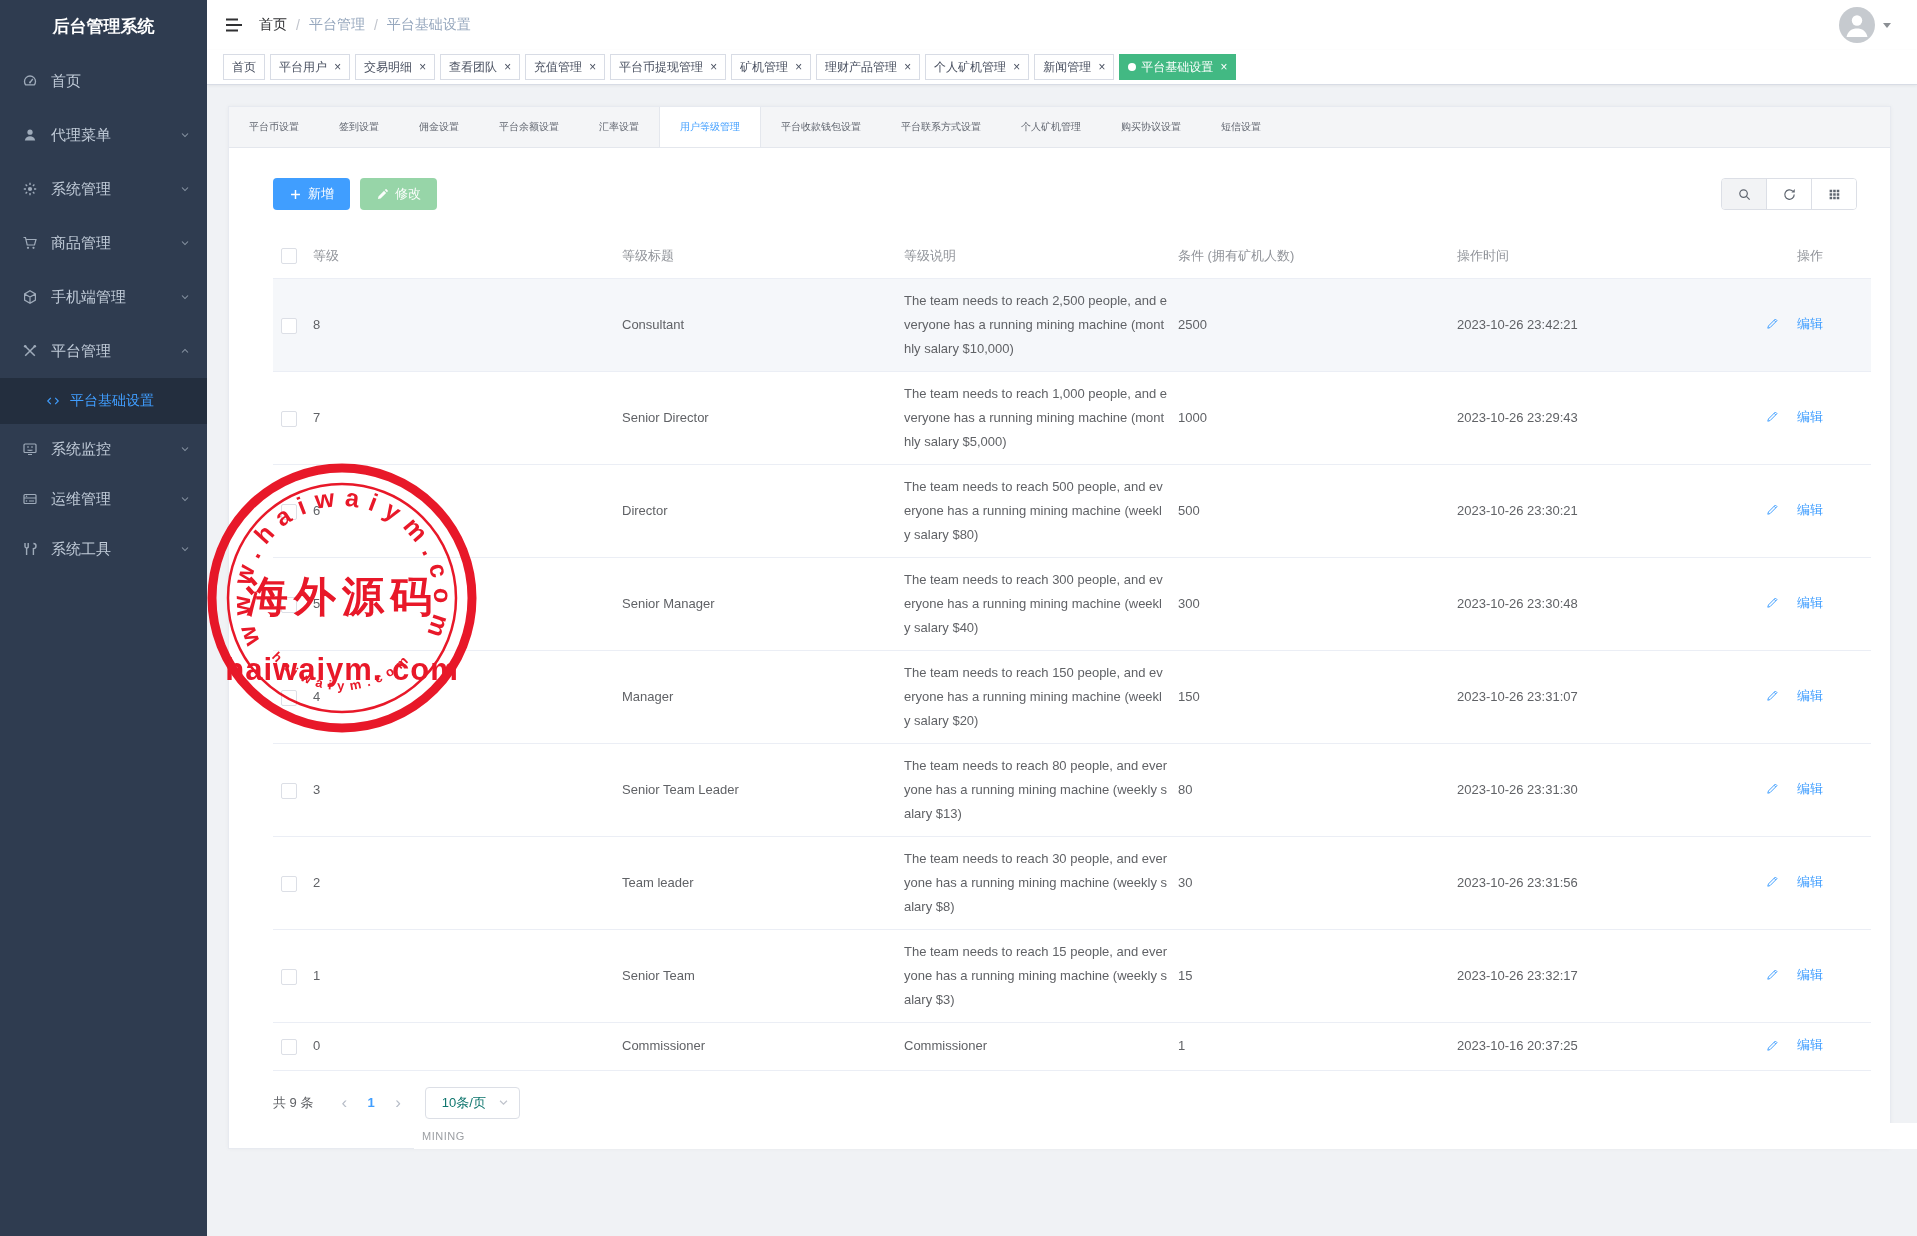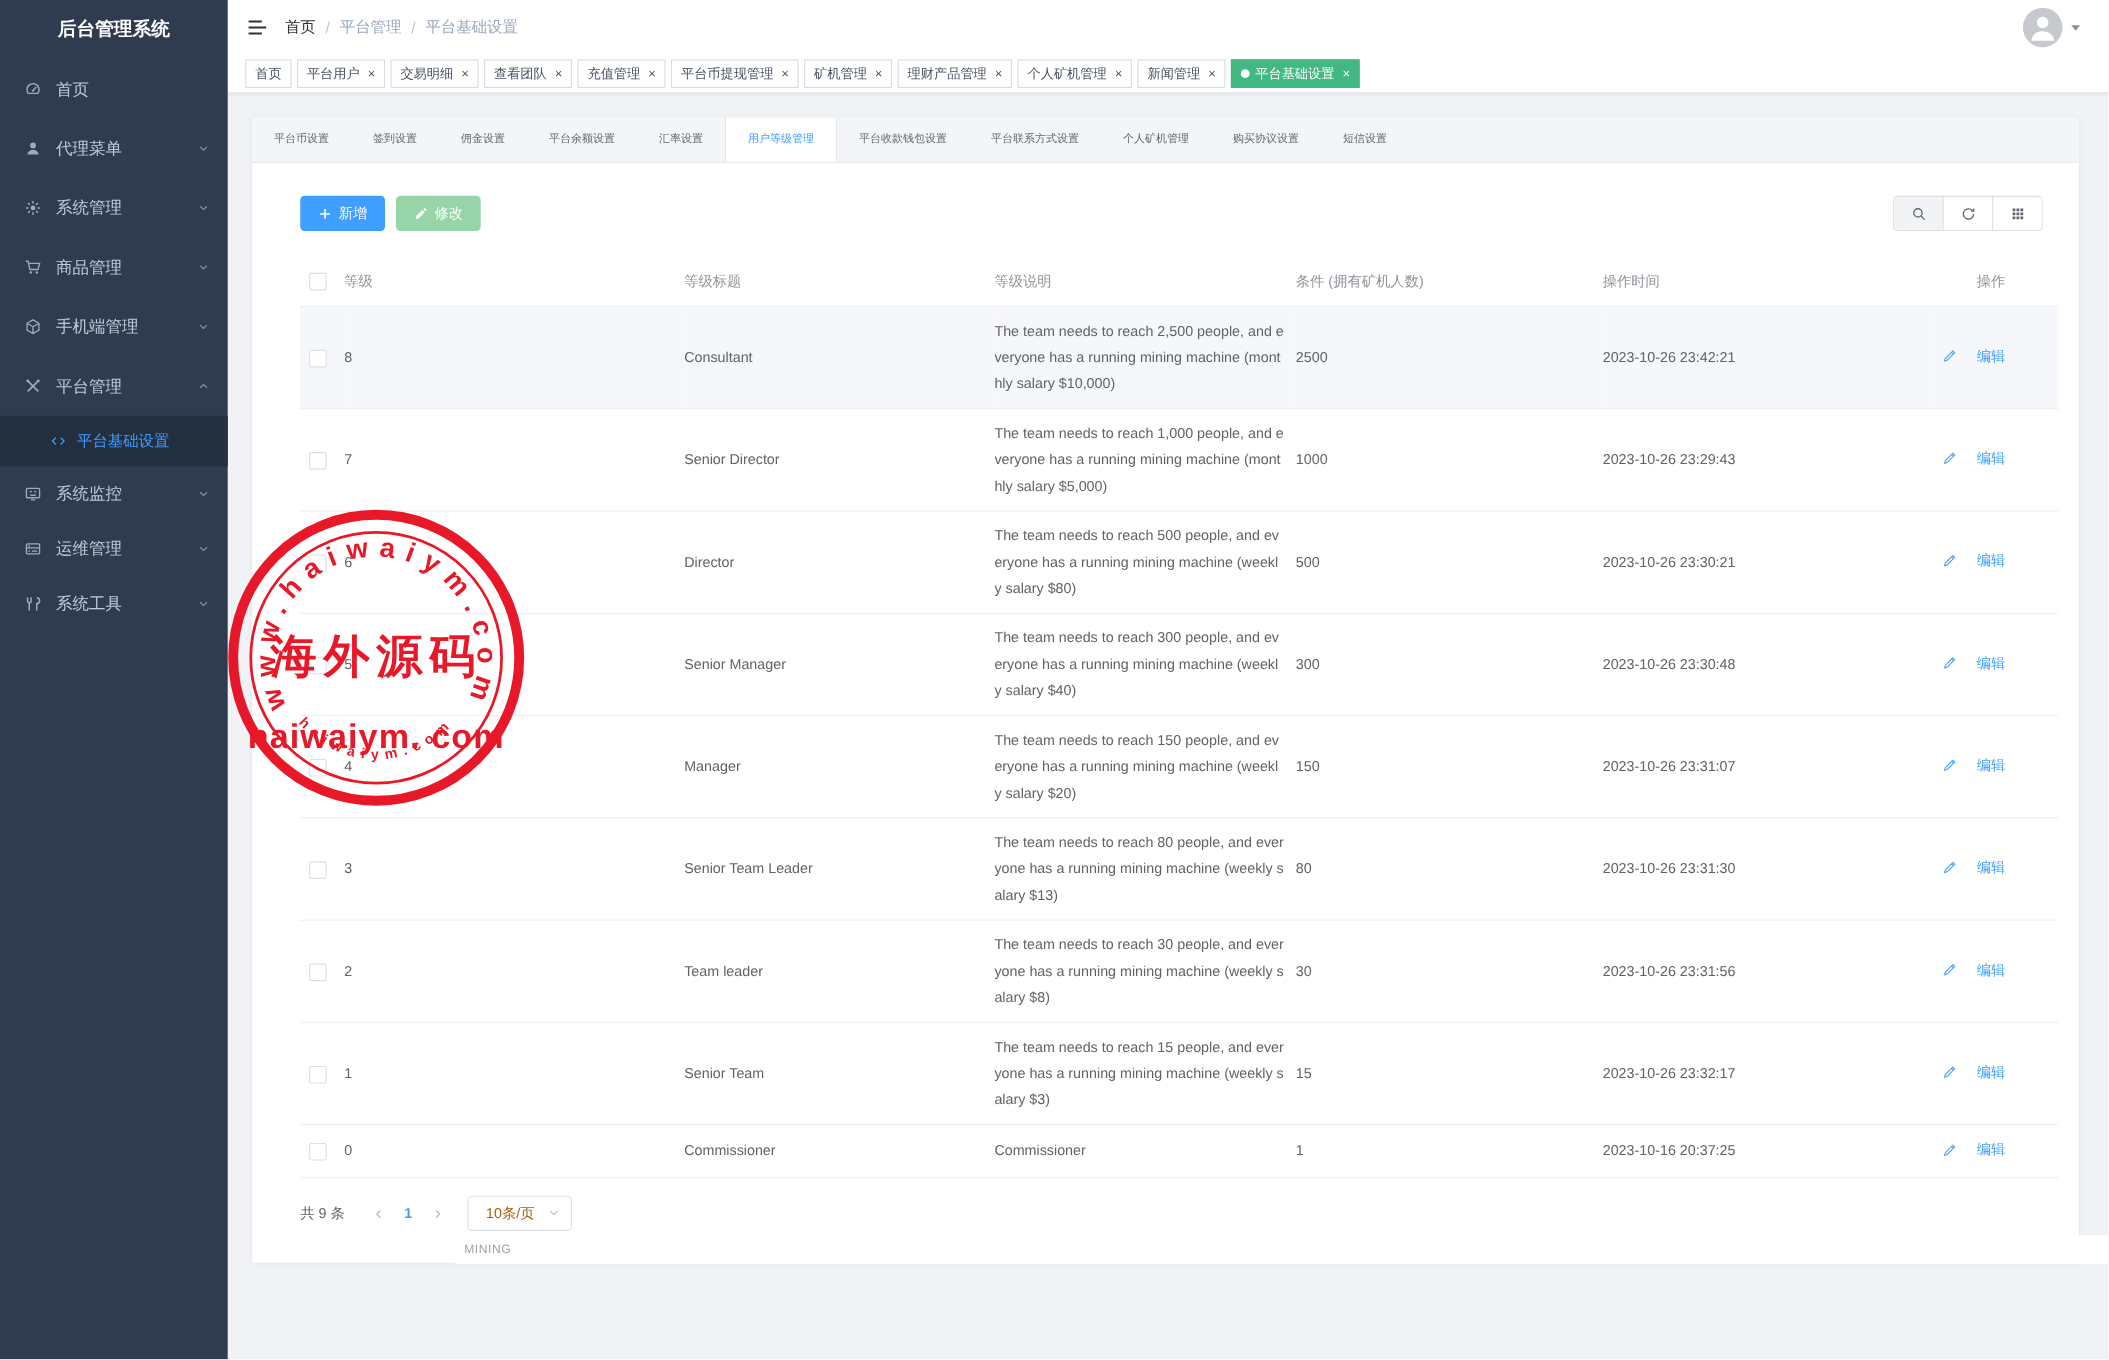--- a/index.html
+++ b/index.html
@@ -71,21 +71,21 @@
   .grid tr.hov{background:#f5f7fa;}
   .cb{width:14px;height:14px;border:1px solid #dcdfe6;border-radius:2px;background:#fff;display:inline-block;vertical-align:middle;cursor:pointer;}
   .edit-link{color:#409eff;display:inline-flex;align-items:center;gap:18px;cursor:pointer;font-size:13px;white-space:nowrap;}
   .edit-link svg{width:13px;height:13px;}
 
   .pagination{margin-top:16px;display:flex;align-items:center;font-size:13px;color:#606266;}
   .pg-total{margin-right:18px;}
   .pg-btn{color:#b7bdc8;font-size:17px;padding:0 10px;cursor:pointer;line-height:1;}
   .pg-page{color:#409eff;min-width:28px;text-align:center;font-weight:bold;cursor:pointer;}
   .pg-size{margin-left:14px;height:30px;border:1px solid #dcdfe6;border-radius:4px;display:inline-flex;
-    align-items:center;padding:0 10px 0 16px;gap:12px;color:#a16207;cursor:pointer;background:#fff;}
+    align-items:center;padding:0 10px 0 16px;gap:12px;color:#0f766e;cursor:pointer;background:#fff;}
   .pg-size svg{width:11px;height:11px;color:#c0c4cc;}
 
   .footer{position:absolute;left:207px;right:0;bottom:0;height:26px;background:#fff;display:flex;align-items:center;
     padding-left:8px;font-size:11px;color:#9c9fa3;letter-spacing:.5px;}
 
   .stamp{position:absolute;left:192px;top:448px;width:300px;height:300px;opacity:.9;pointer-events:none;z-index:50;}
 </style>
 </head>
 <body>
 

